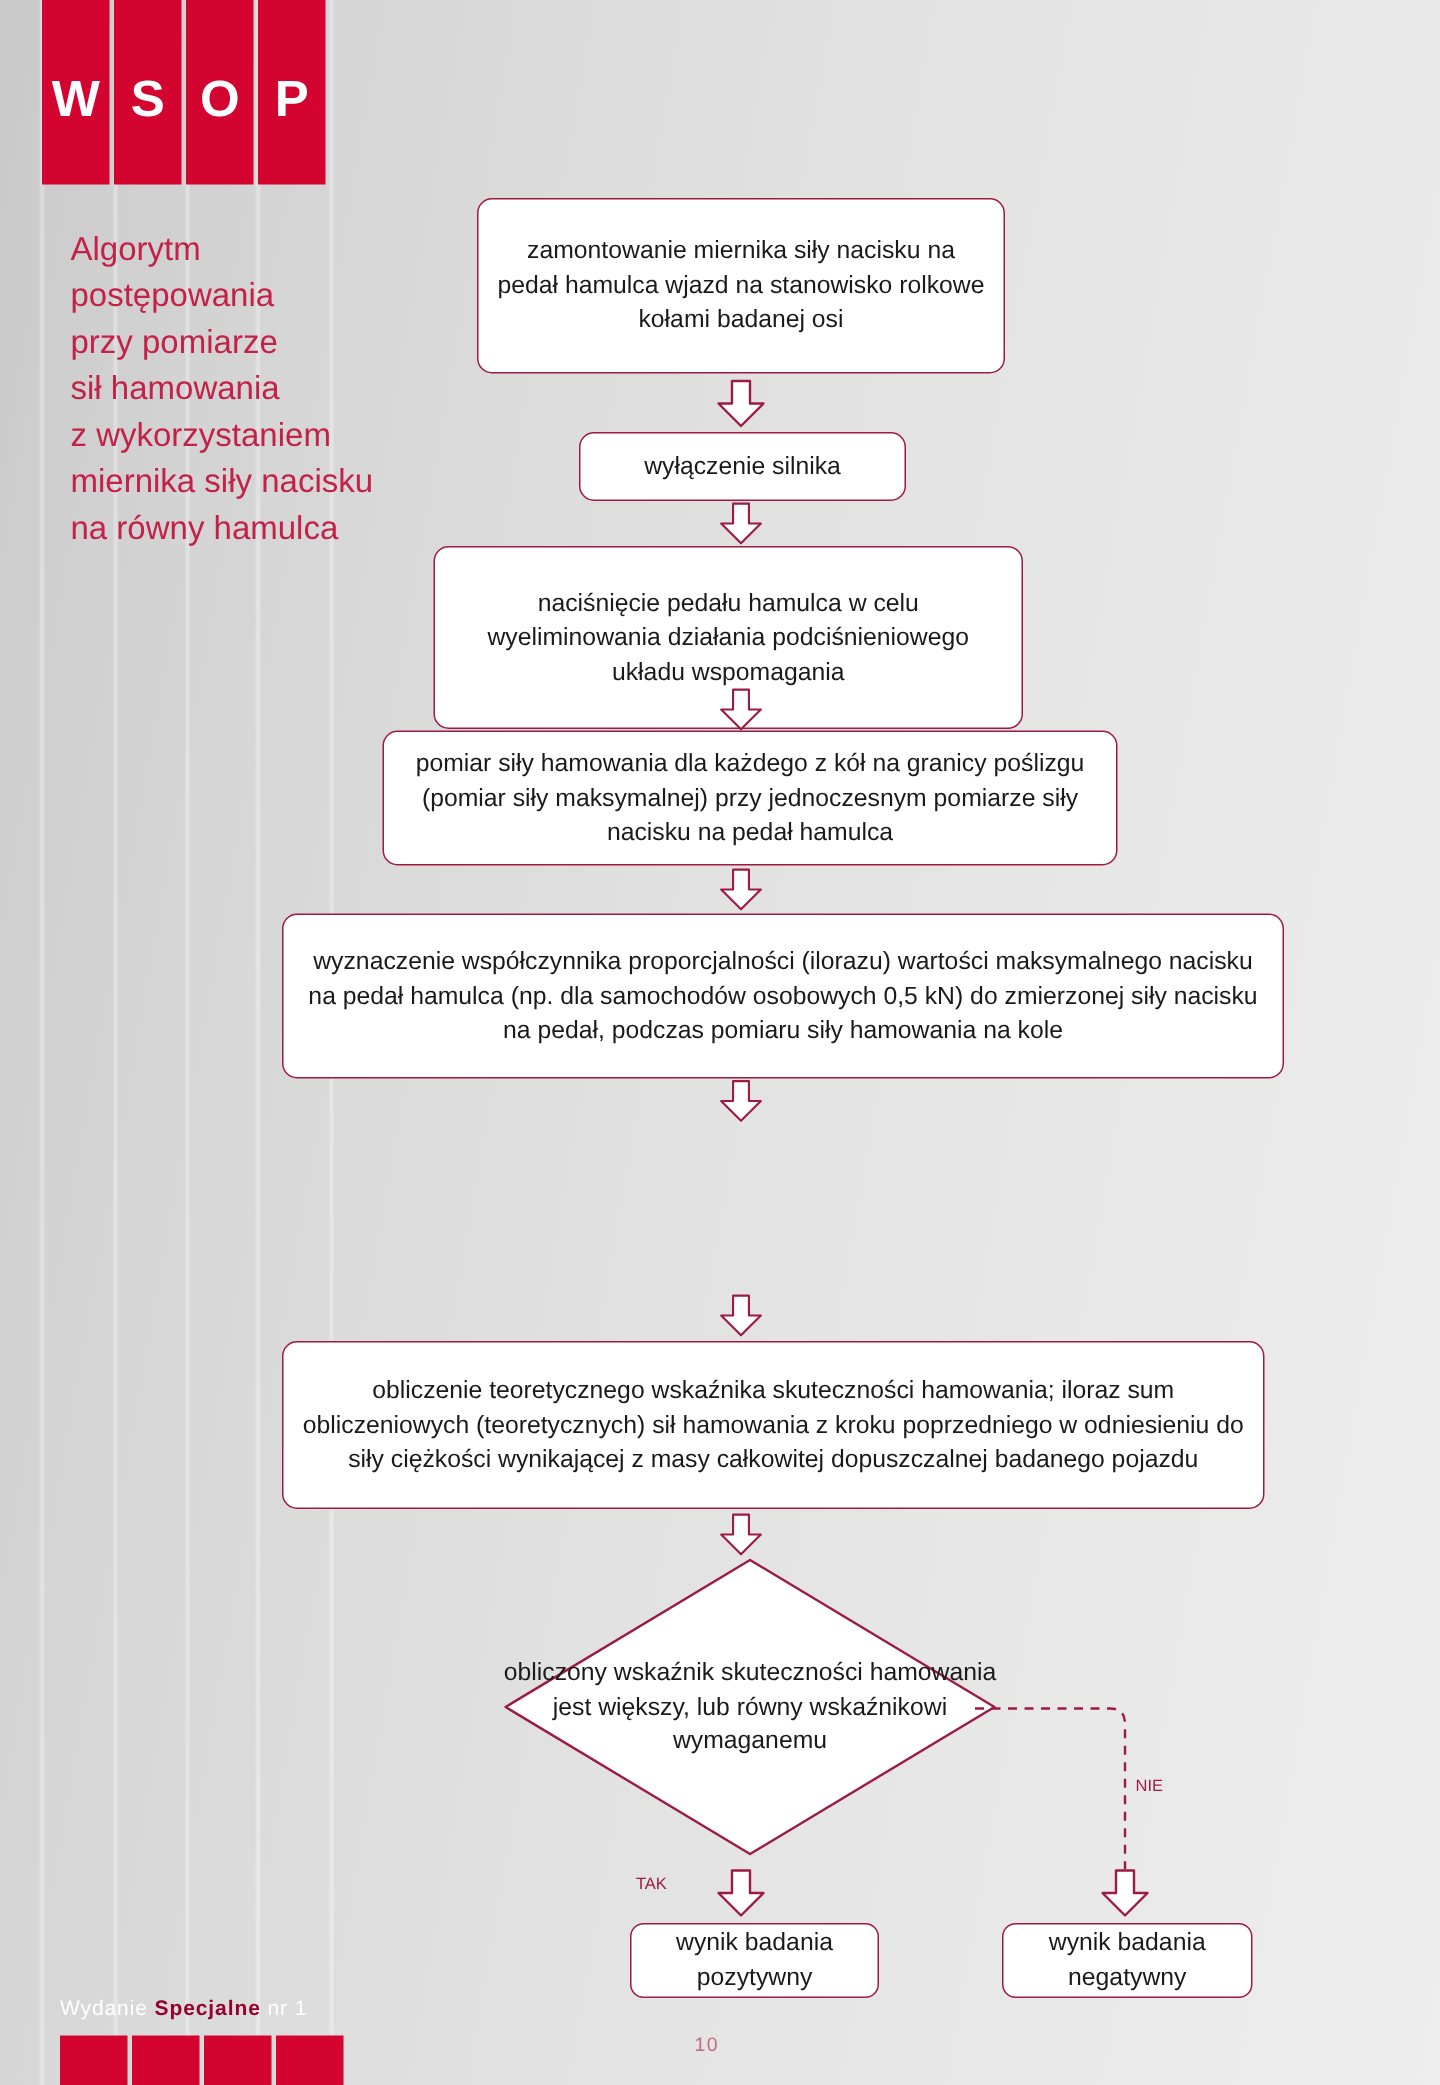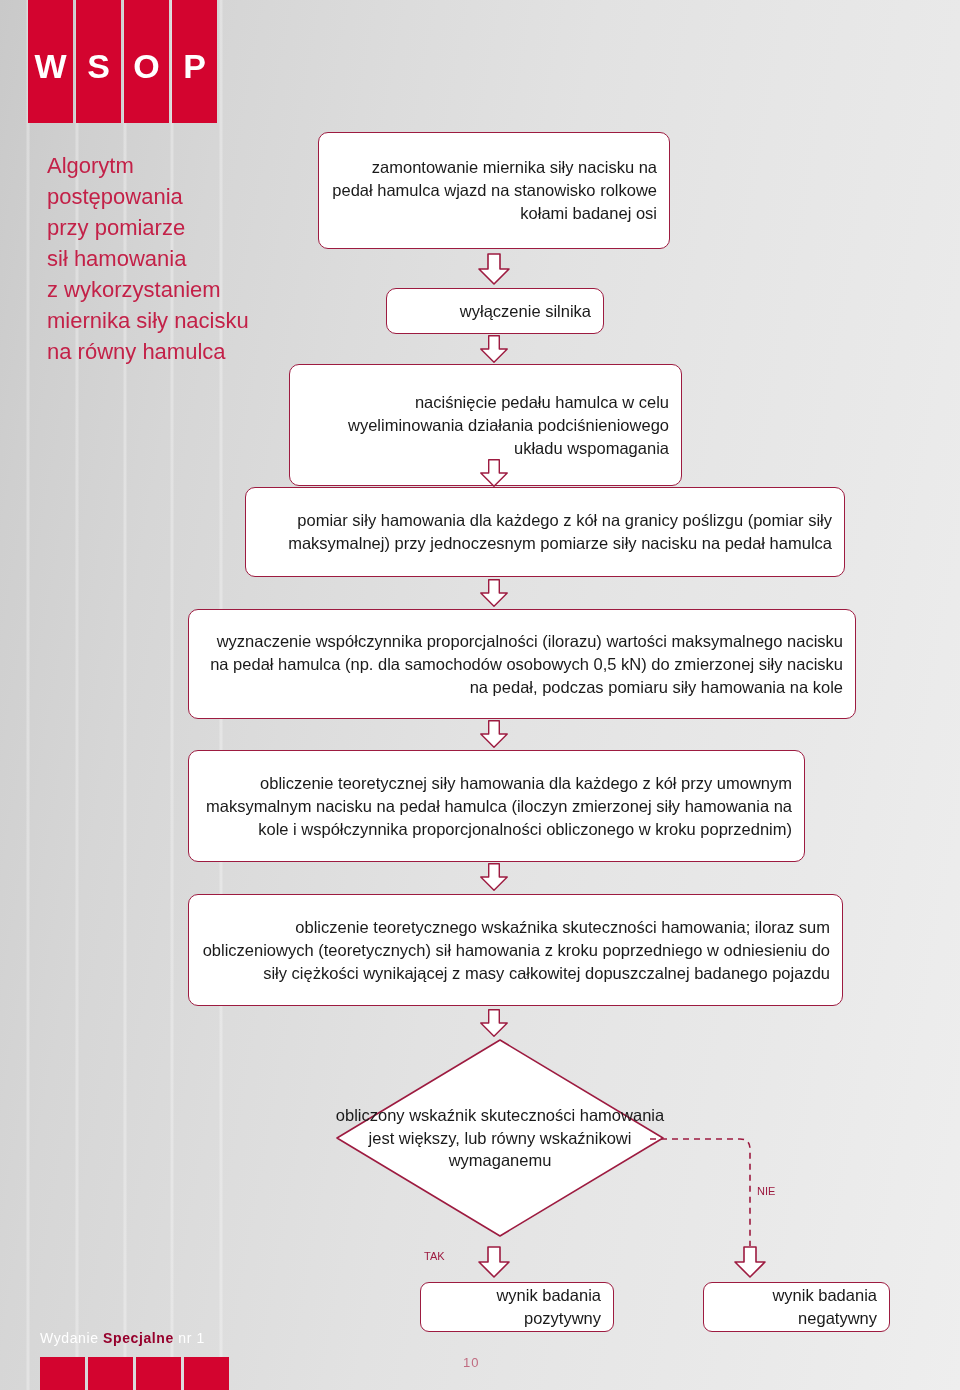--- a/index.html
+++ b/index.html
@@ -93,21 +93,21 @@
     position: absolute;
     background: #ffffff;
     border: 1.4px solid #9d1b40;
     border-radius: 10px;
     color: #1a1a1a;
     font-size: 16.5px;
     line-height: 23px;
     display: flex;
     align-items: center;
     justify-content: center;
-    text-align: right;
+    text-align: center;
     padding: 6px 12px;
   }
   .node span { display: block; width: 100%; }
 
   
   .barrow {
     position: absolute;
     width: 36px;
     height: 34px;
   }
@@ -238,43 +238,40 @@
   <div class="node" style="left:289px; top:364px; width:393px; height:122px;">
     <span>naciśnięcie pedału hamulca w celu wyeliminowania działania podciśnieniowego układu wspomagania</span>
   </div>
 
   <div class="barrow" style="left:476px; top:458px; height:30px;">
     <svg viewBox="0 0 36 34" xmlns="http://www.w3.org/2000/svg">
       <path d="M12 2 H24 V17 H33 L18 32 L3 17 H12 Z" fill="#ffffff" stroke="#9d1b40" stroke-width="1.6" stroke-linejoin="round"></path>
     </svg>
   </div>
 
-  <div class="node" style="left:245px; top:487px; width:600px; height:90px;">
+  <div class="node" style="left:255px; top:487px; width:490px; height:90px;">
     <span>pomiar siły hamowania dla każdego z kół na granicy poślizgu (pomiar siły maksymalnej) przy jednoczesnym pomiarze siły nacisku na pedał hamulca</span>
   </div>
 
   <div class="barrow" style="left:476px; top:578px; height:30px;">
     <svg viewBox="0 0 36 34" xmlns="http://www.w3.org/2000/svg">
       <path d="M12 2 H24 V17 H33 L18 32 L3 17 H12 Z" fill="#ffffff" stroke="#9d1b40" stroke-width="1.6" stroke-linejoin="round"></path>
     </svg>
   </div>
 
   <div class="node" style="left:188px; top:609px; width:668px; height:110px;">
     <span>wyznaczenie współczynnika proporcjalności (ilorazu) wartości maksymalnego nacisku na pedał hamulca (np. dla samochodów osobowych 0,5 kN) do zmierzonej siły nacisku na pedał, podczas pomiaru siły hamowania na kole</span>
   </div>
 
   <div class="barrow" style="left:476px; top:719px; height:30px;">
     <svg viewBox="0 0 36 34" xmlns="http://www.w3.org/2000/svg">
       <path d="M12 2 H24 V17 H33 L18 32 L3 17 H12 Z" fill="#ffffff" stroke="#9d1b40" stroke-width="1.6" stroke-linejoin="round"></path>
     </svg>
   </div>
 
-  <div class="node" style="left:188px; top:750px; width:617px; height:112px;">
-    <span>obliczenie teoretycznej siły hamowania dla każdego z kół przy umownym maksymalnym nacisku na pedał hamulca (iloczyn zmierzonej siły hamowania na kole i współczynnika proporcjonalności obliczonego w kroku poprzednim)</span>
-  </div>
 
   <div class="barrow" style="left:476px; top:862px; height:30px;">
     <svg viewBox="0 0 36 34" xmlns="http://www.w3.org/2000/svg">
       <path d="M12 2 H24 V17 H33 L18 32 L3 17 H12 Z" fill="#ffffff" stroke="#9d1b40" stroke-width="1.6" stroke-linejoin="round"></path>
     </svg>
   </div>
 
   <div class="node" style="left:188px; top:894px; width:655px; height:112px;">
     <span>obliczenie teoretycznego wskaźnika skuteczności hamowania; iloraz sum obliczeniowych (teoretycznych) sił hamowania z kroku poprzedniego w odniesieniu do siły ciężkości wynikającej z masy całkowitej dopuszczalnej badanego pojazdu</span>
   </div>
@@ -308,25 +305,25 @@
       <path d="M0 19 H90 Q100 19 100 29 V126" fill="none" stroke="#9d1b40" stroke-width="1.6" stroke-dasharray="6 5"></path>
     </svg>
   </div>
   <div class="branch-label" style="left:757px; top:1185px;">NIE</div>
   <div class="barrow" style="left:732px; top:1244px; height:36px;">
     <svg viewBox="0 0 36 34" xmlns="http://www.w3.org/2000/svg">
       <path d="M12 2 H24 V17 H33 L18 32 L3 17 H12 Z" fill="#ffffff" stroke="#9d1b40" stroke-width="1.6" stroke-linejoin="round"></path>
     </svg>
   </div>
 
-  <div class="node" style="left:420px; top:1282px; width:194px; height:50px; border-radius:9px;">
+  <div class="node" style="left:420px; top:1282px; width:166px; height:50px; border-radius:9px;">
     <span>wynik badania pozytywny</span>
   </div>
 
-  <div class="node" style="left:668px; top:1282px; width:187px; height:50px; border-radius:9px;margin-left:35px;">
+  <div class="node" style="left:668px; top:1282px; width:167px; height:50px; border-radius:9px;">
     <span>wynik badania negatywny</span>
   </div>
 
 </div>
 
 <div id="footer">
   <div id="footer-text">
     <span class="w1">Wydanie</span>
     <span class="w2">Specjalne</span>
     <span class="w3">nr 1</span>

